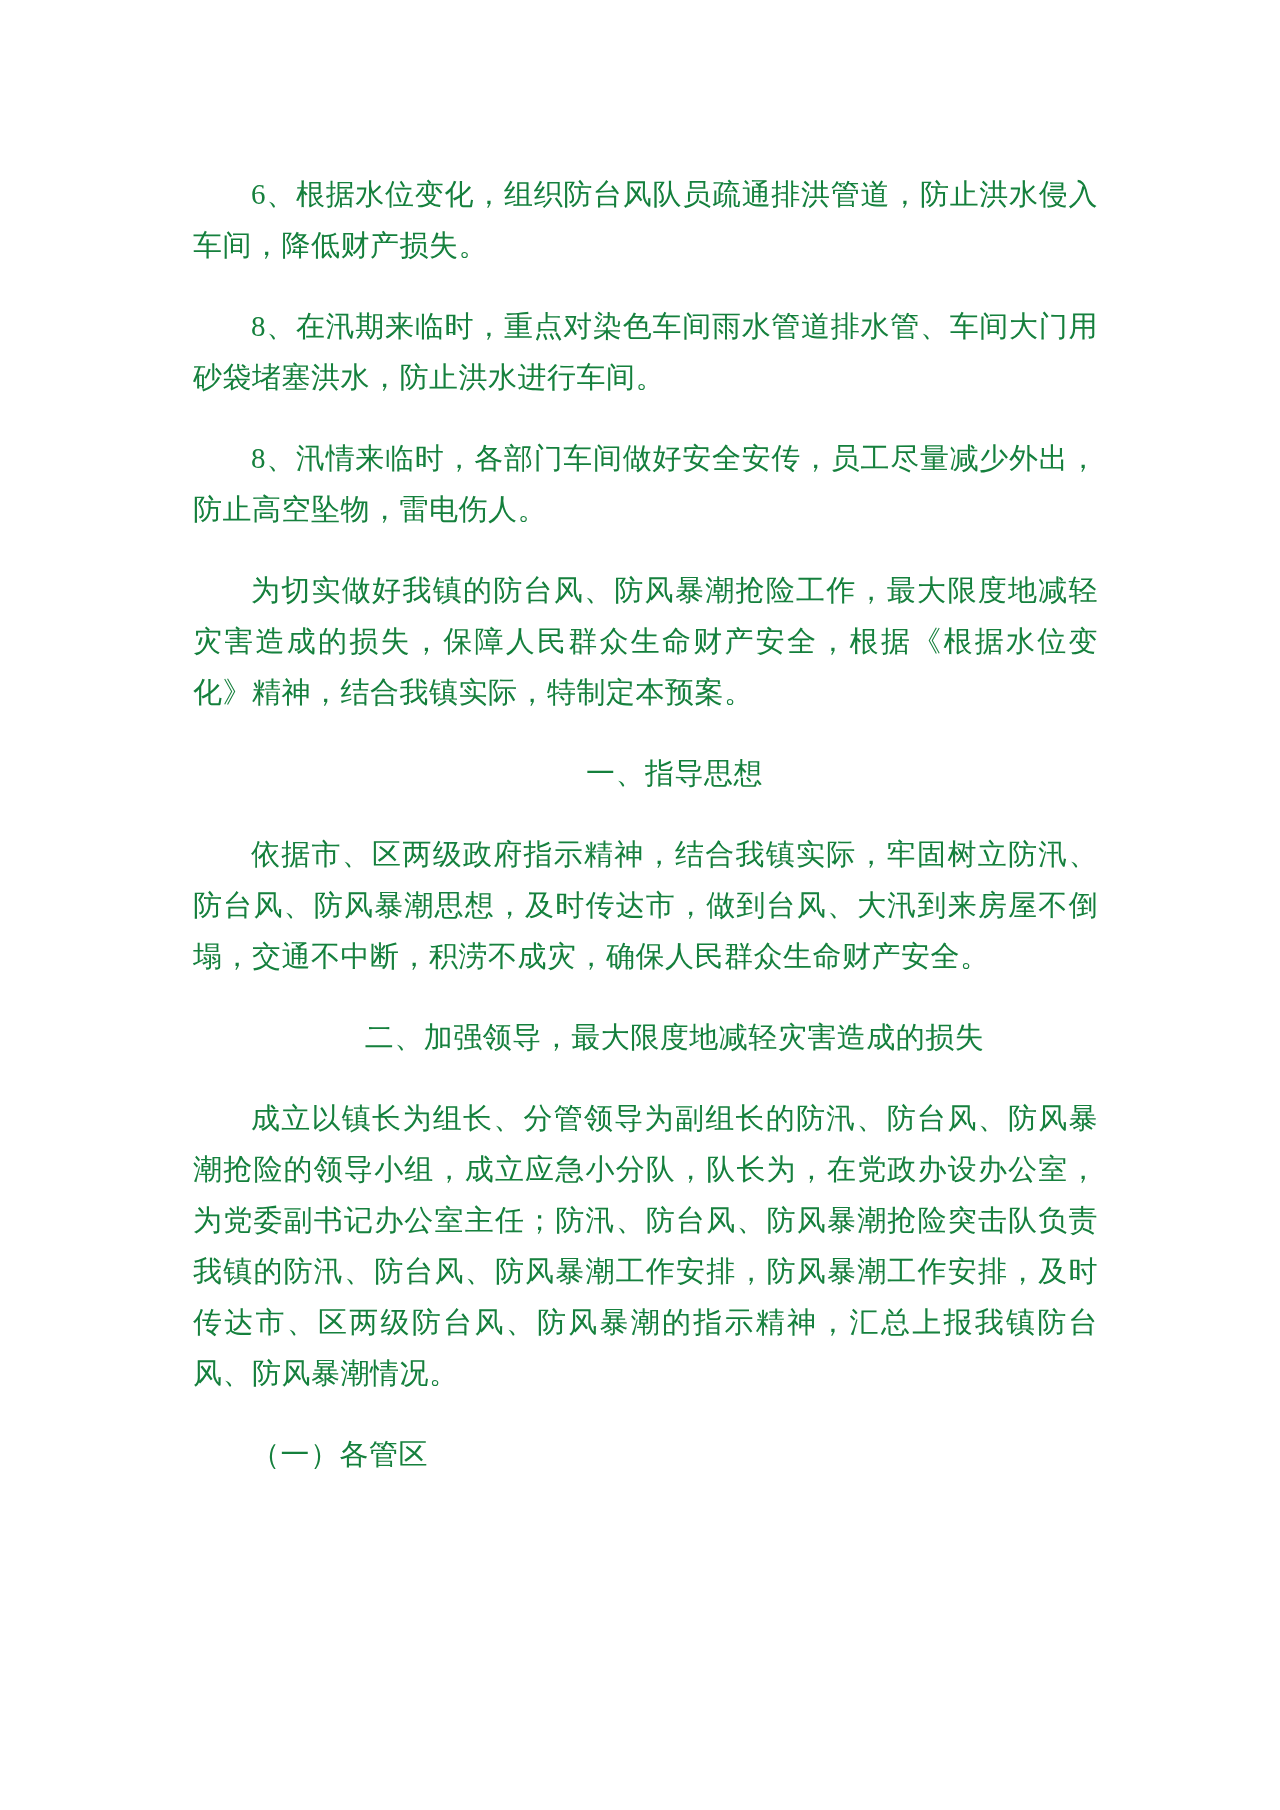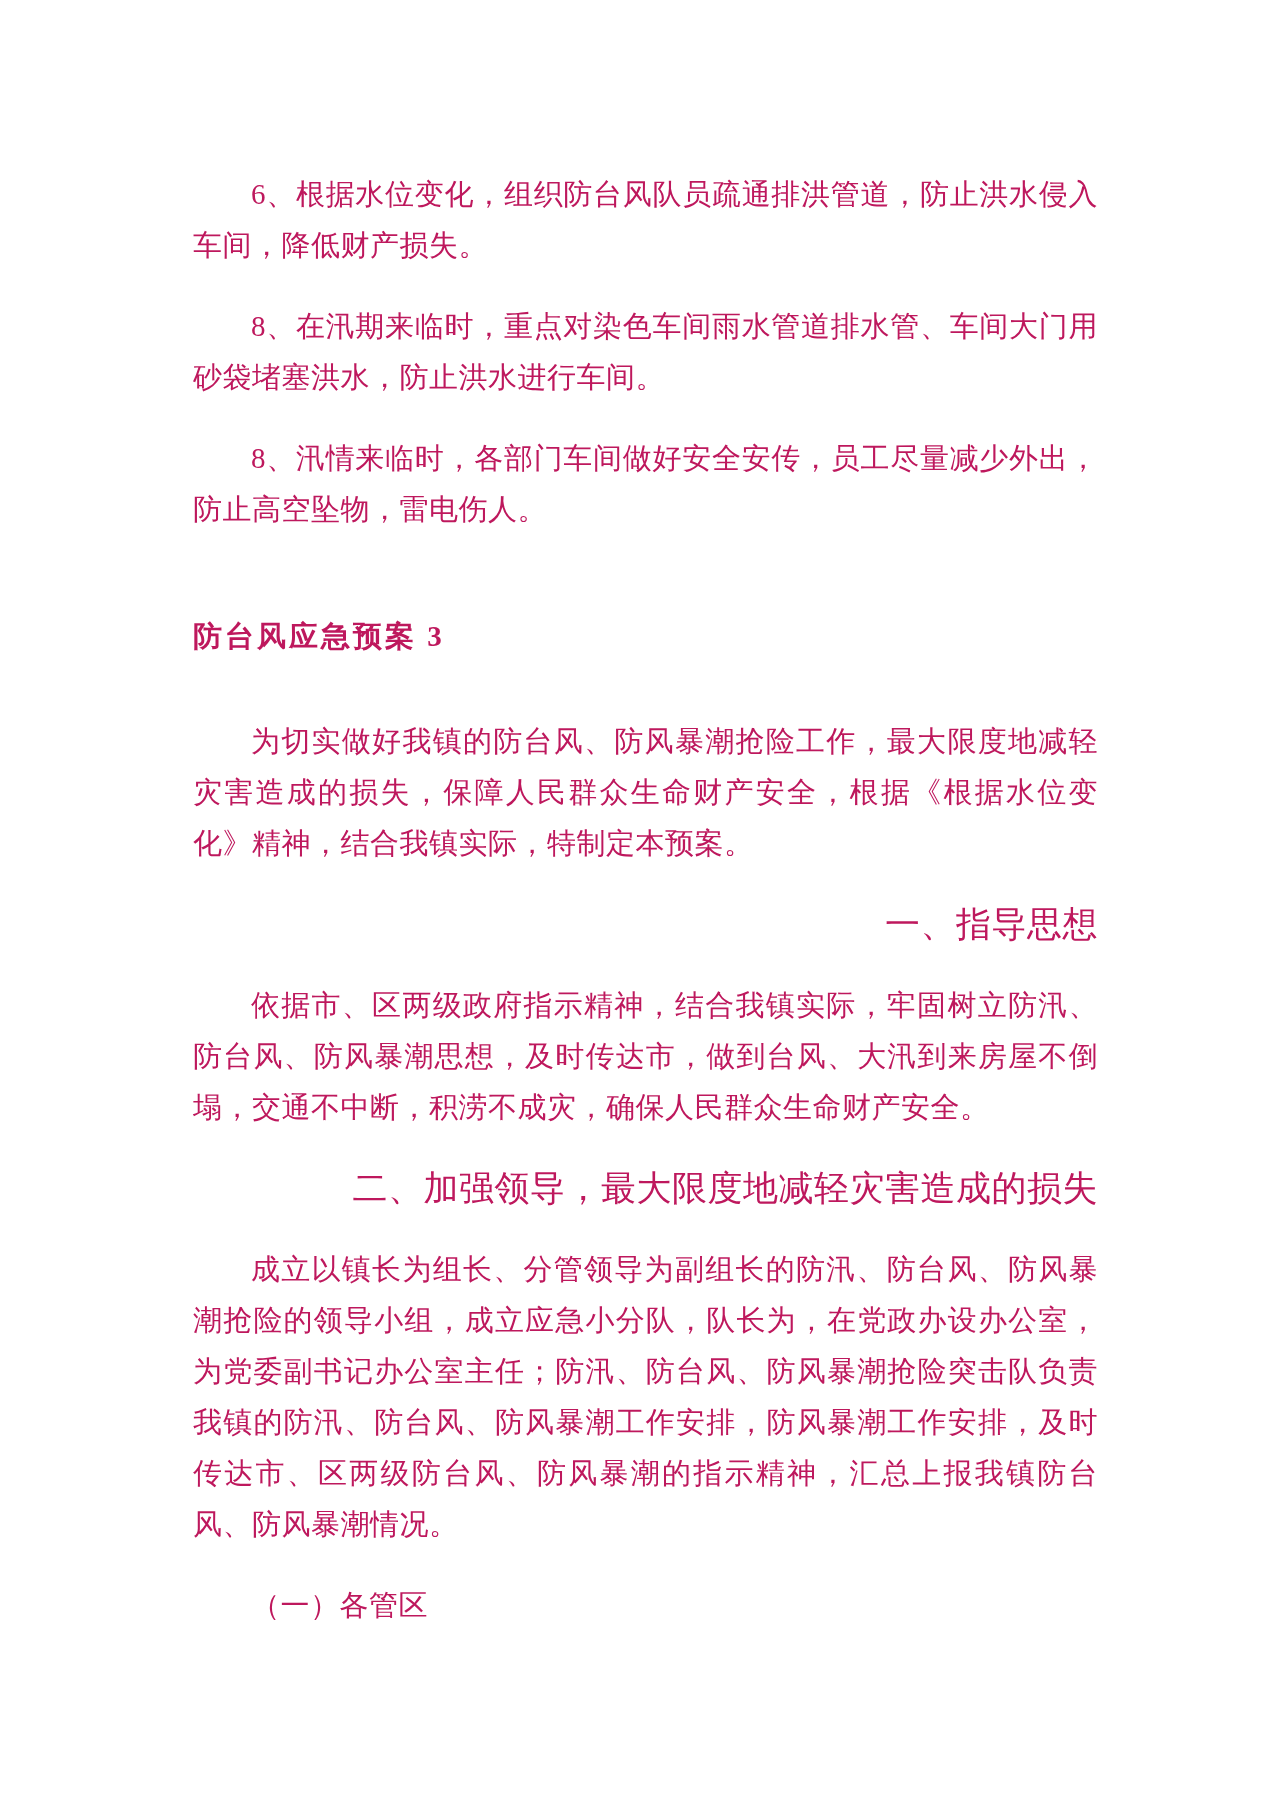--- a/index.html
+++ b/index.html
@@ -7,21 +7,21 @@
     padding: 0;
     background: #ffffff;
   }
   .page {
     position: relative;
     width: 1280px;
     height: 1810px;
     background: #ffffff;
     overflow: hidden;
     font-family: "Liberation Serif", "DejaVu Serif", serif;
-    color: #be185d;
+    color: #15803d;
   }
   .content {
     box-sizing: border-box;
     padding: 169px 182px 0 193px;
     width: 1280px;
   }
   .body-para {
     margin: 0 0 30px 0;
     font-size: 29px;
     line-height: 51px;
@@ -35,41 +35,40 @@
     margin: 76px 0 54px 0;
     font-size: 29px;
     line-height: 51px;
     font-weight: bold;
     letter-spacing: 3px;
     text-indent: 0;
     text-align: left;
   }
   .subheading {
     margin: 0 0 30px 0;
-    font-size: 35px;
+    font-size: 29px;
     line-height: 51px;
     font-weight: normal;
     text-indent: 2em;
     letter-spacing: 0.5px;
-    text-align: right;
+    text-align: center;
   }
 </style>
 </head>
 <body>
 
 <div class="page">
   <div class="content">
 
     <p class="body-para">6、根据水位变化，组织防台风队员疏通排洪管道，防止洪水侵入车间，降低财产损失。</p>
 
     <p class="body-para">8、在汛期来临时，重点对染色车间雨水管道排水管、车间大门用砂袋堵塞洪水，防止洪水进行车间。</p>
 
     <p class="body-para">8、汛情来临时，各部门车间做好安全安传，员工尽量减少外出，防止高空坠物，雷电伤人。</p>
 
-    <h2 class="section-title">防台风应急预案 3</h2>
 
     <p class="body-para">为切实做好我镇的防台风、防风暴潮抢险工作，最大限度地减轻灾害造成的损失，保障人民群众生命财产安全，根据《根据水位变化》精神，结合我镇实际，特制定本预案。</p>
 
     <h3 class="subheading">一、指导思想</h3>
 
     <p class="body-para">依据市、区两级政府指示精神，结合我镇实际，牢固树立防汛、防台风、防风暴潮思想，及时传达市，做到台风、大汛到来房屋不倒塌，交通不中断，积涝不成灾，确保人民群众生命财产安全。</p>
 
     <h3 class="subheading">二、加强领导，最大限度地减轻灾害造成的损失</h3>
 
     <p class="body-para">成立以镇长为组长、分管领导为副组长的防汛、防台风、防风暴潮抢险的领导小组，成立应急小分队，队长为，在党政办设办公室，为党委副书记办公室主任；防汛、防台风、防风暴潮抢险突击队负责我镇的防汛、防台风、防风暴潮工作安排，防风暴潮工作安排，及时传达市、区两级防台风、防风暴潮的指示精神，汇总上报我镇防台风、防风暴潮情况。</p>

